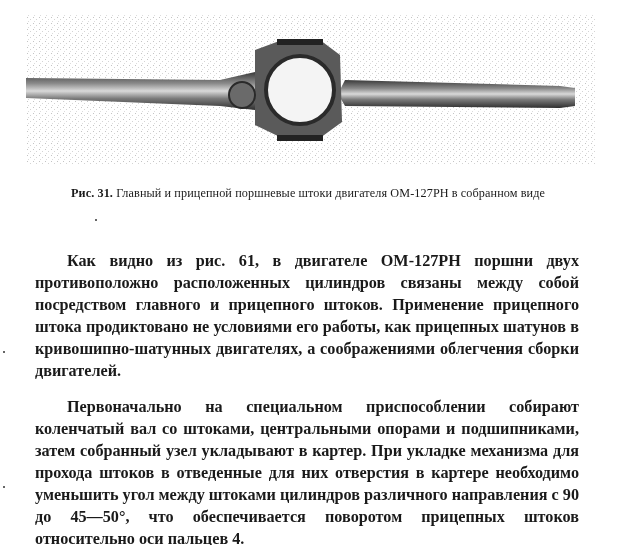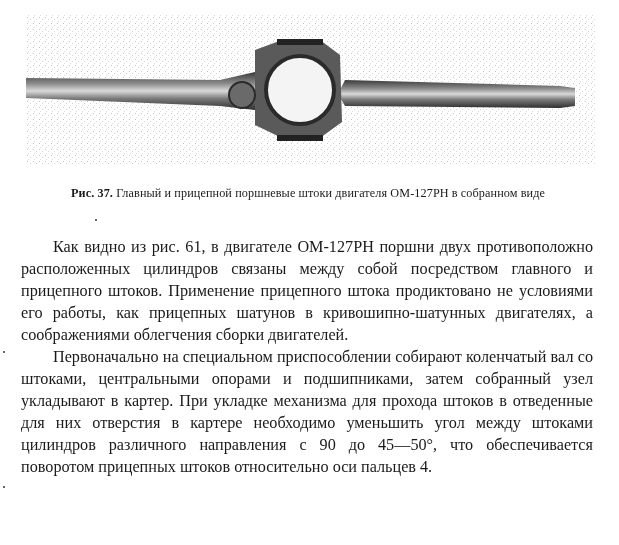--- a/index.html
+++ b/index.html
@@ -2,21 +2,21 @@
 <html><head>
   <meta charset="utf-8">
   <style>
     html, body { margin: 0; padding: 0; background: #ffffff; }
     body { width: 619px; height: 545px; overflow: hidden; position: relative; color: #1a1a1a; font-family: "Liberation Serif", "DejaVu Serif", serif; }
     .figure { position: absolute; left: 20px; top: 10px; width: 580px; height: 160px; }
     .figure svg { width: 100%; height: 100%; }
     .caption { position: absolute; left: 20px; top: 185px; width: 576px; text-align: center; font-size: 12.2px; line-height: 16px; letter-spacing: 0.1px; }
     .caption .lbl { font-weight: bold; }
     .body-text { position: absolute; left: 21px; top: 236px; width: 572px; font-size: 16.2px; line-height: 22px; text-align: justify; }
-    .body-text p { margin: 0; text-indent: 32px; }
+    .body-text p { margin: 14px; text-indent: 32px; font-weight: bold; }
     .clip { position: absolute; left: 0; top: 0; width: 619px; height: 545px; overflow: hidden; }
     .dot { position: absolute; width: 2px; height: 2px; background: #333; border-radius: 1px; }
   </style>
 </head>
 <body>
 
 <div class="clip">
 
   <div class="figure">
     <svg viewBox="0 0 580 160">
@@ -43,21 +43,21 @@
 
       <path d="M235 40 L262 30 L300 30 L320 45 L322 112 L300 128 L262 128 L235 115 Z" fill="#5a5a5a"></path>
       <circle cx="280" cy="80" r="34" fill="#f4f4f4" stroke="#2a2a2a" stroke-width="4"></circle>
       <circle cx="222" cy="85" r="13" fill="#6a6a6a" stroke="#2a2a2a" stroke-width="2"></circle>
       <rect x="257" y="29" width="46" height="6" fill="#222"></rect>
       <rect x="257" y="125" width="46" height="6" fill="#222"></rect>
     </svg>
   </div>
 
   <div class="caption">
-    <span class="lbl">Рис. 37.</span>
+    <span class="lbl">Рис. 31.</span>
     <span>Главный и прицепной поршневые штоки двигателя ОМ-127РН в собранном виде</span>
   </div>
 
   <span class="dot" style="left:95px; top:219px;"></span>
   <span class="dot" style="left:3px; top:351px;"></span>
   <span class="dot" style="left:3px; top:486px;"></span>
 
   <div class="body-text">
     <p>Как видно из рис. 61, в двигателе ОМ-127РН поршни двух противоположно расположенных цилиндров связаны между собой посредством главного и прицепного штоков. Применение прицепного штока продиктовано не условиями его работы, как прицепных шатунов в кривошипно-шатунных двигателях, а соображениями облегчения сборки двигателей.</p>
     <p>Первоначально на специальном приспособлении собирают коленчатый вал со штоками, центральными опорами и подшипниками, затем собранный узел укладывают в картер. При укладке механизма для прохода штоков в отведенные для них отверстия в картере необходимо уменьшить угол между штоками цилиндров различного направления с 90 до 45—50°, что обеспечивается поворотом прицепных штоков относительно оси пальцев 4.</p>

